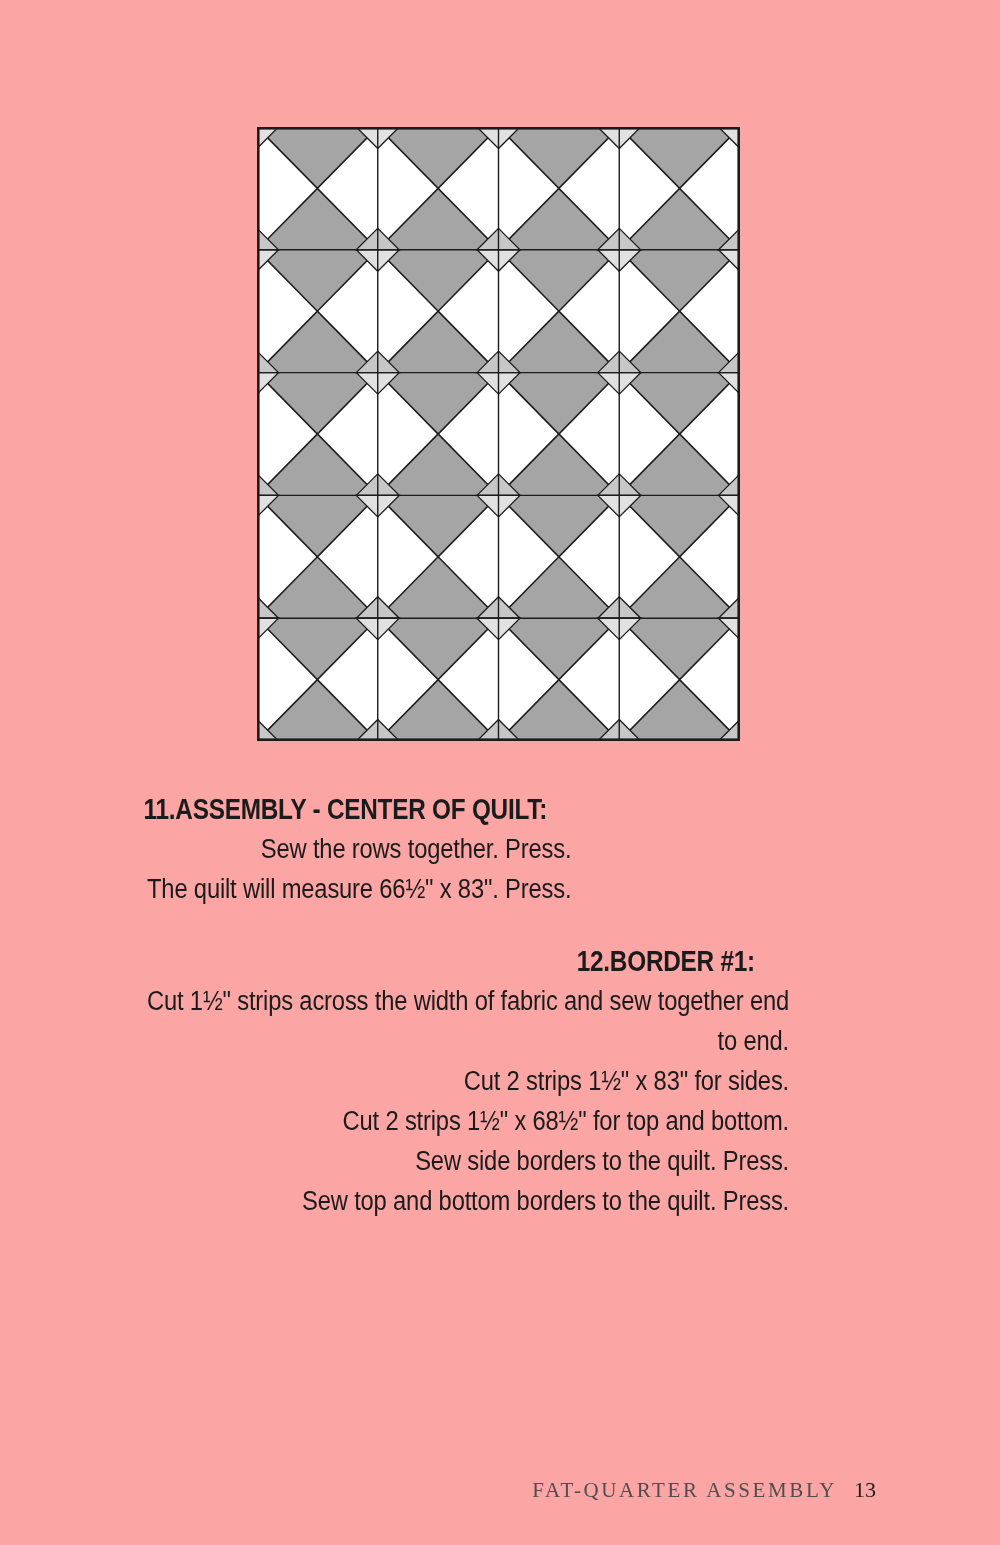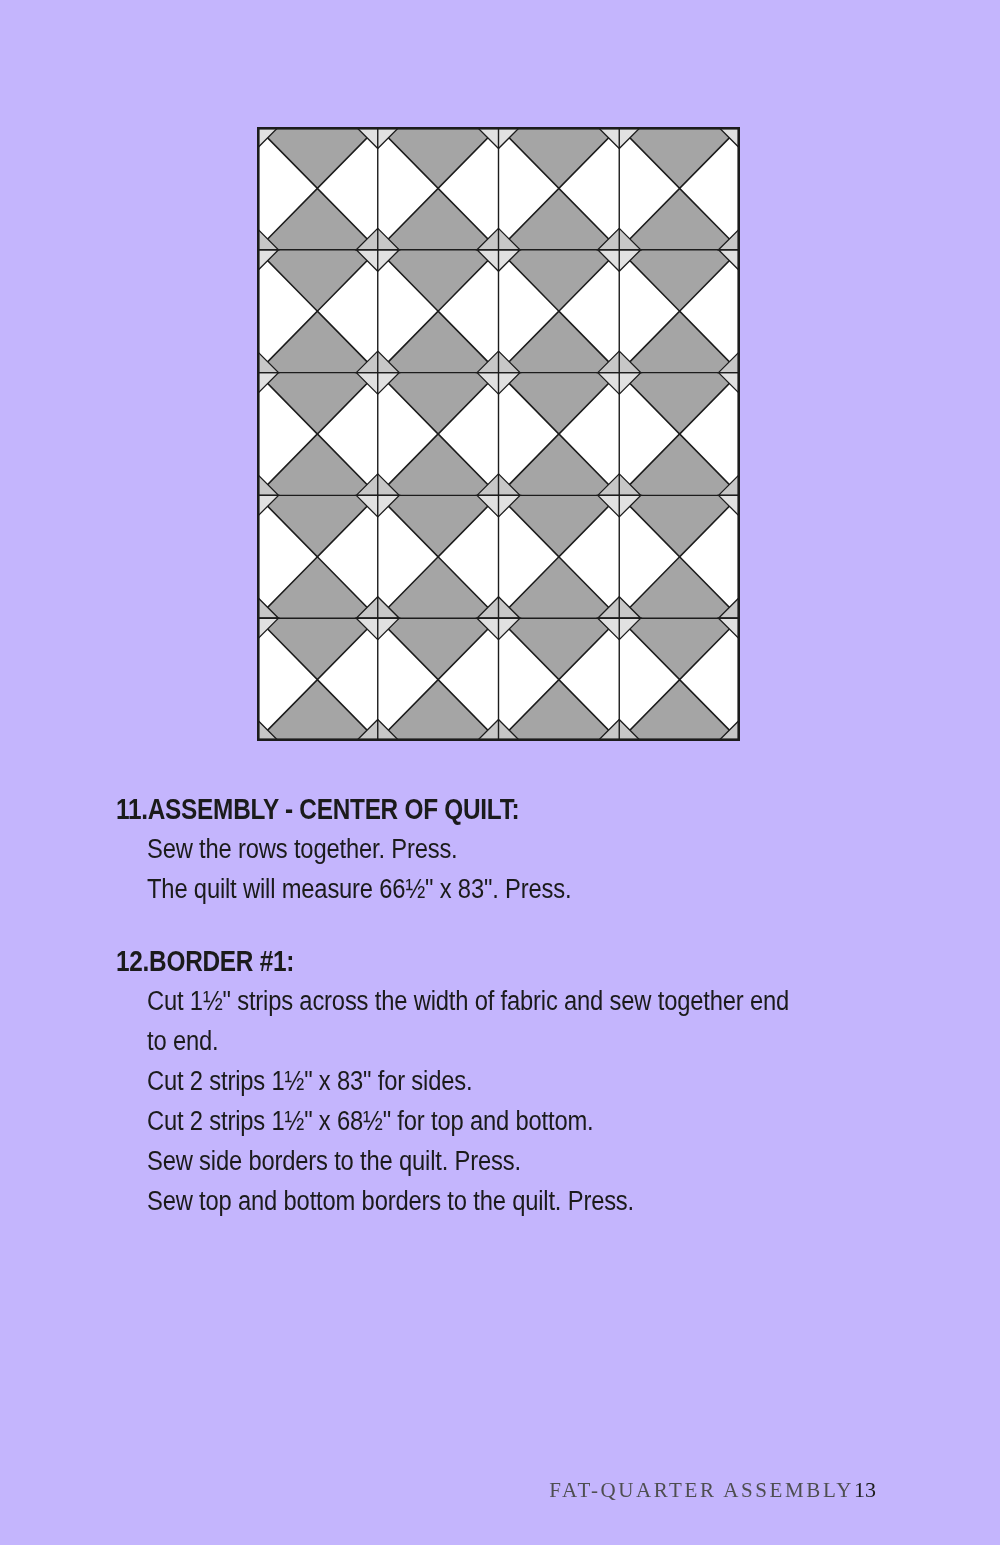--- a/index.html
+++ b/index.html
@@ -3,21 +3,21 @@
 <meta charset="utf-8">
 <style>
   * { margin: 0; padding: 0; box-sizing: border-box; }
   html, body { background: #ffffff; }
   body {
     width: 1000px; height: 1545px;
     position: relative; overflow: hidden;
     font-family: "Liberation Sans", sans-serif;
     color: #1b1b1b;
   }
-  .page { position: absolute; inset: 0; background: #c4b5fd; }
+  .page { position: absolute; inset: 0; background: #fca5a5; text-align: right; }
 
   
   .quilt-wrap {
     position: absolute; left: 257px; top: 127px;
     width: 483px; height: 614px;
   }
   .quilt-wrap svg { display: block; }
 
   
   .section { position: absolute; left: 116px; }
@@ -35,21 +35,21 @@
   #section-assembly { top: 789px; }
   #section-border { top: 941px; }
 
   
   .footer {
     position: absolute; top: 1477px; right: 124px;
     font-family: "Liberation Serif", serif;
     white-space: nowrap; display: flex; align-items: baseline;
   }
   .book-title { font-size: 21px; letter-spacing: 2.6px; color: #4e4e50; }
-  .page-num { font-size: 22px; color: #1c1c1c; }
+  .page-num { font-size: 22px; color: #1c1c1c; margin-left: 17px; }
 </style>
 </head>
 <body>
 
 <div class="page">
 
   <div class="quilt-wrap">
     <svg id="quilt-svg" width="483" height="614" xmlns="http://www.w3.org/2000/svg">
         <rect x="0" y="0" width="483" height="614" fill="#ffffff"></rect>
         <g>

